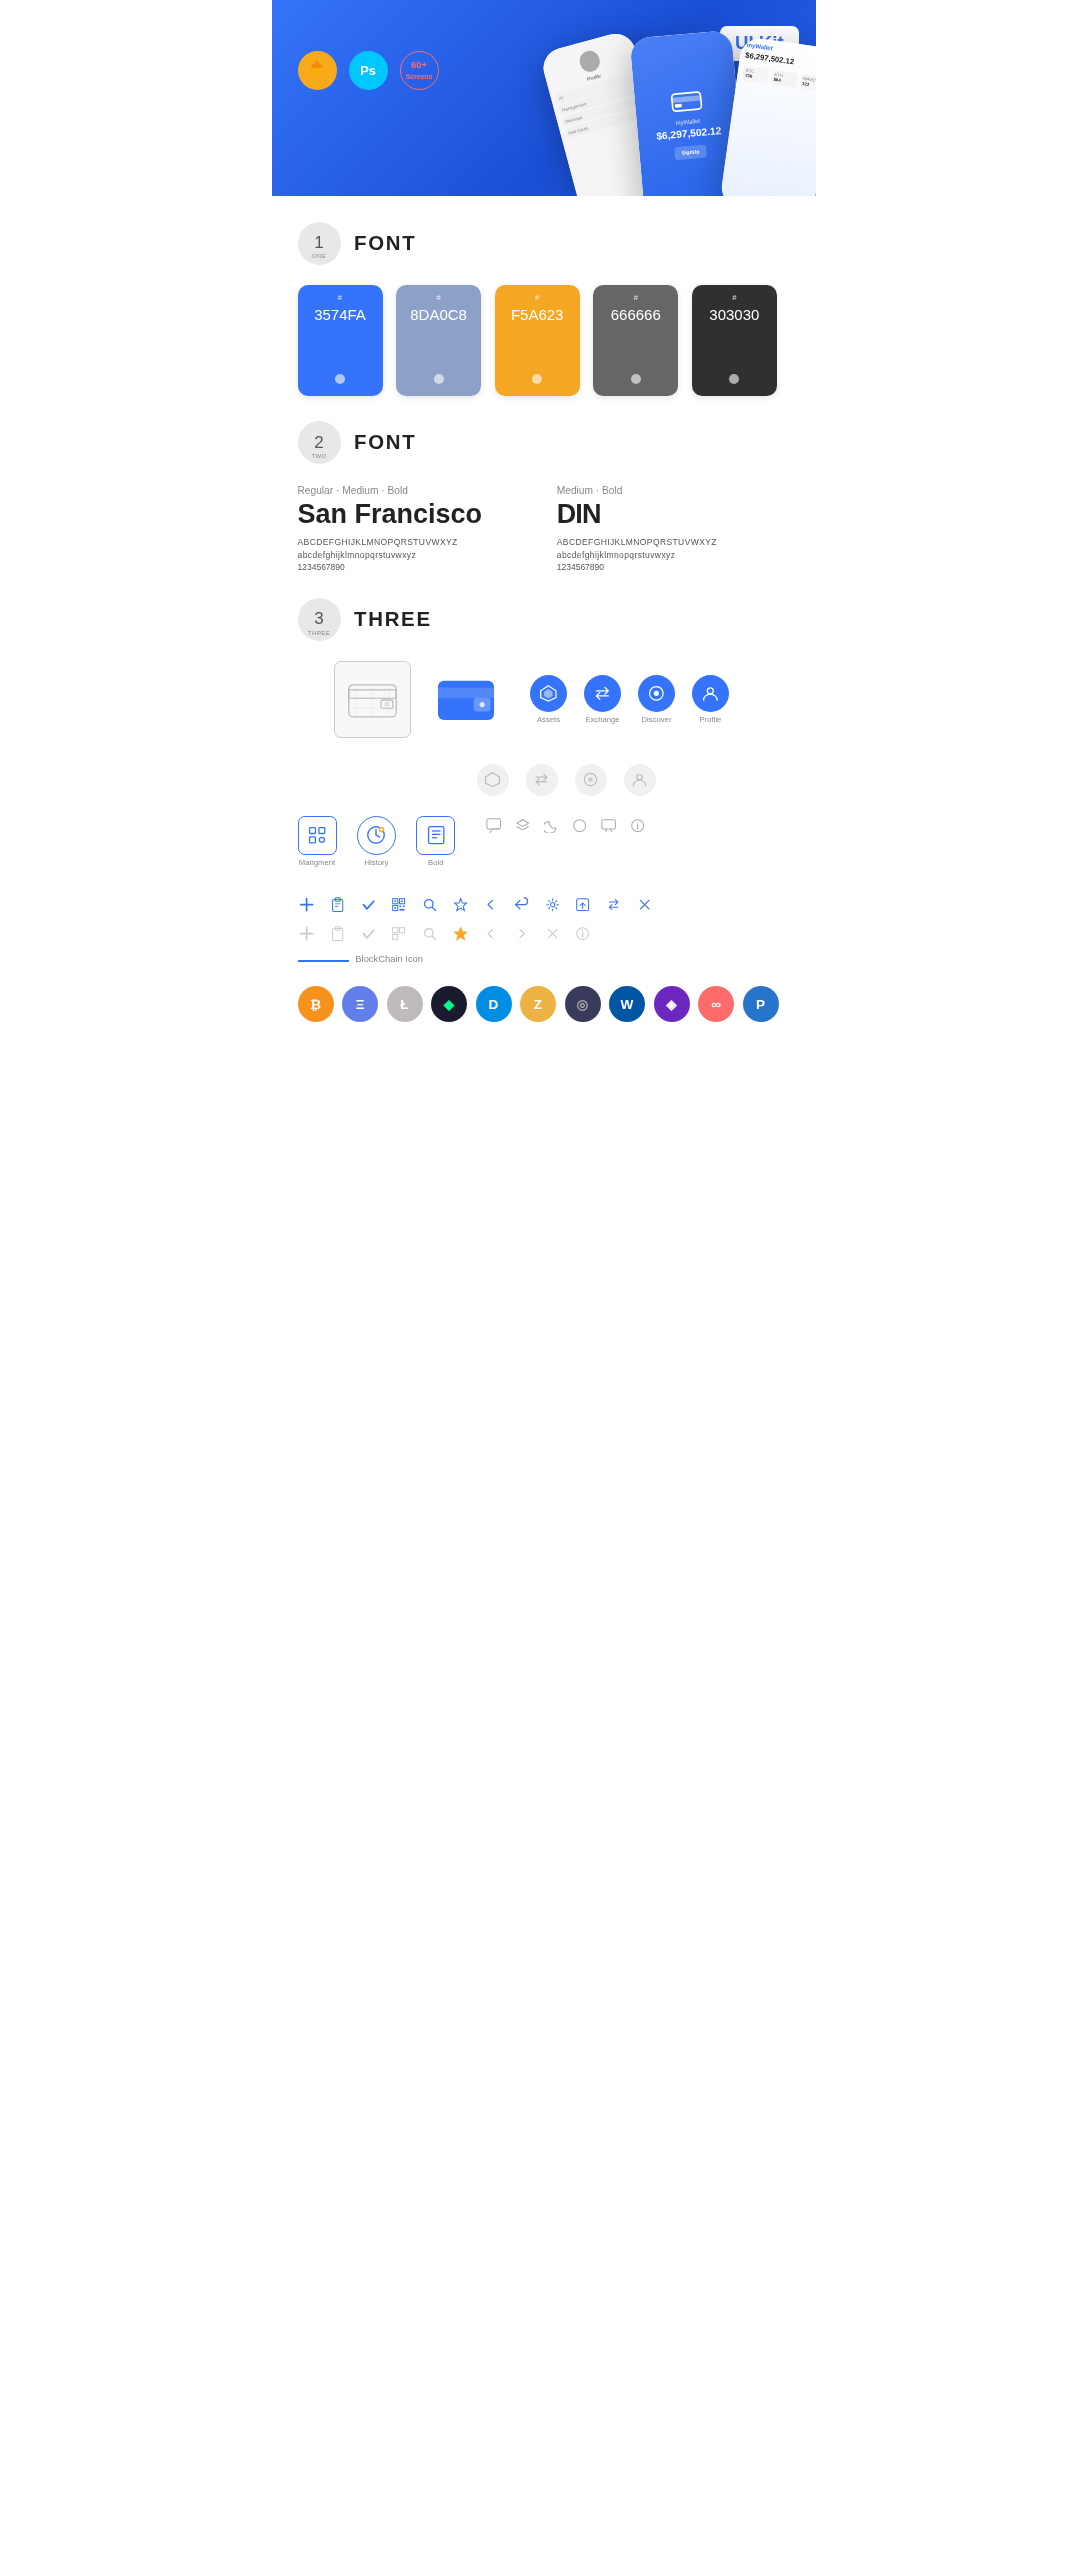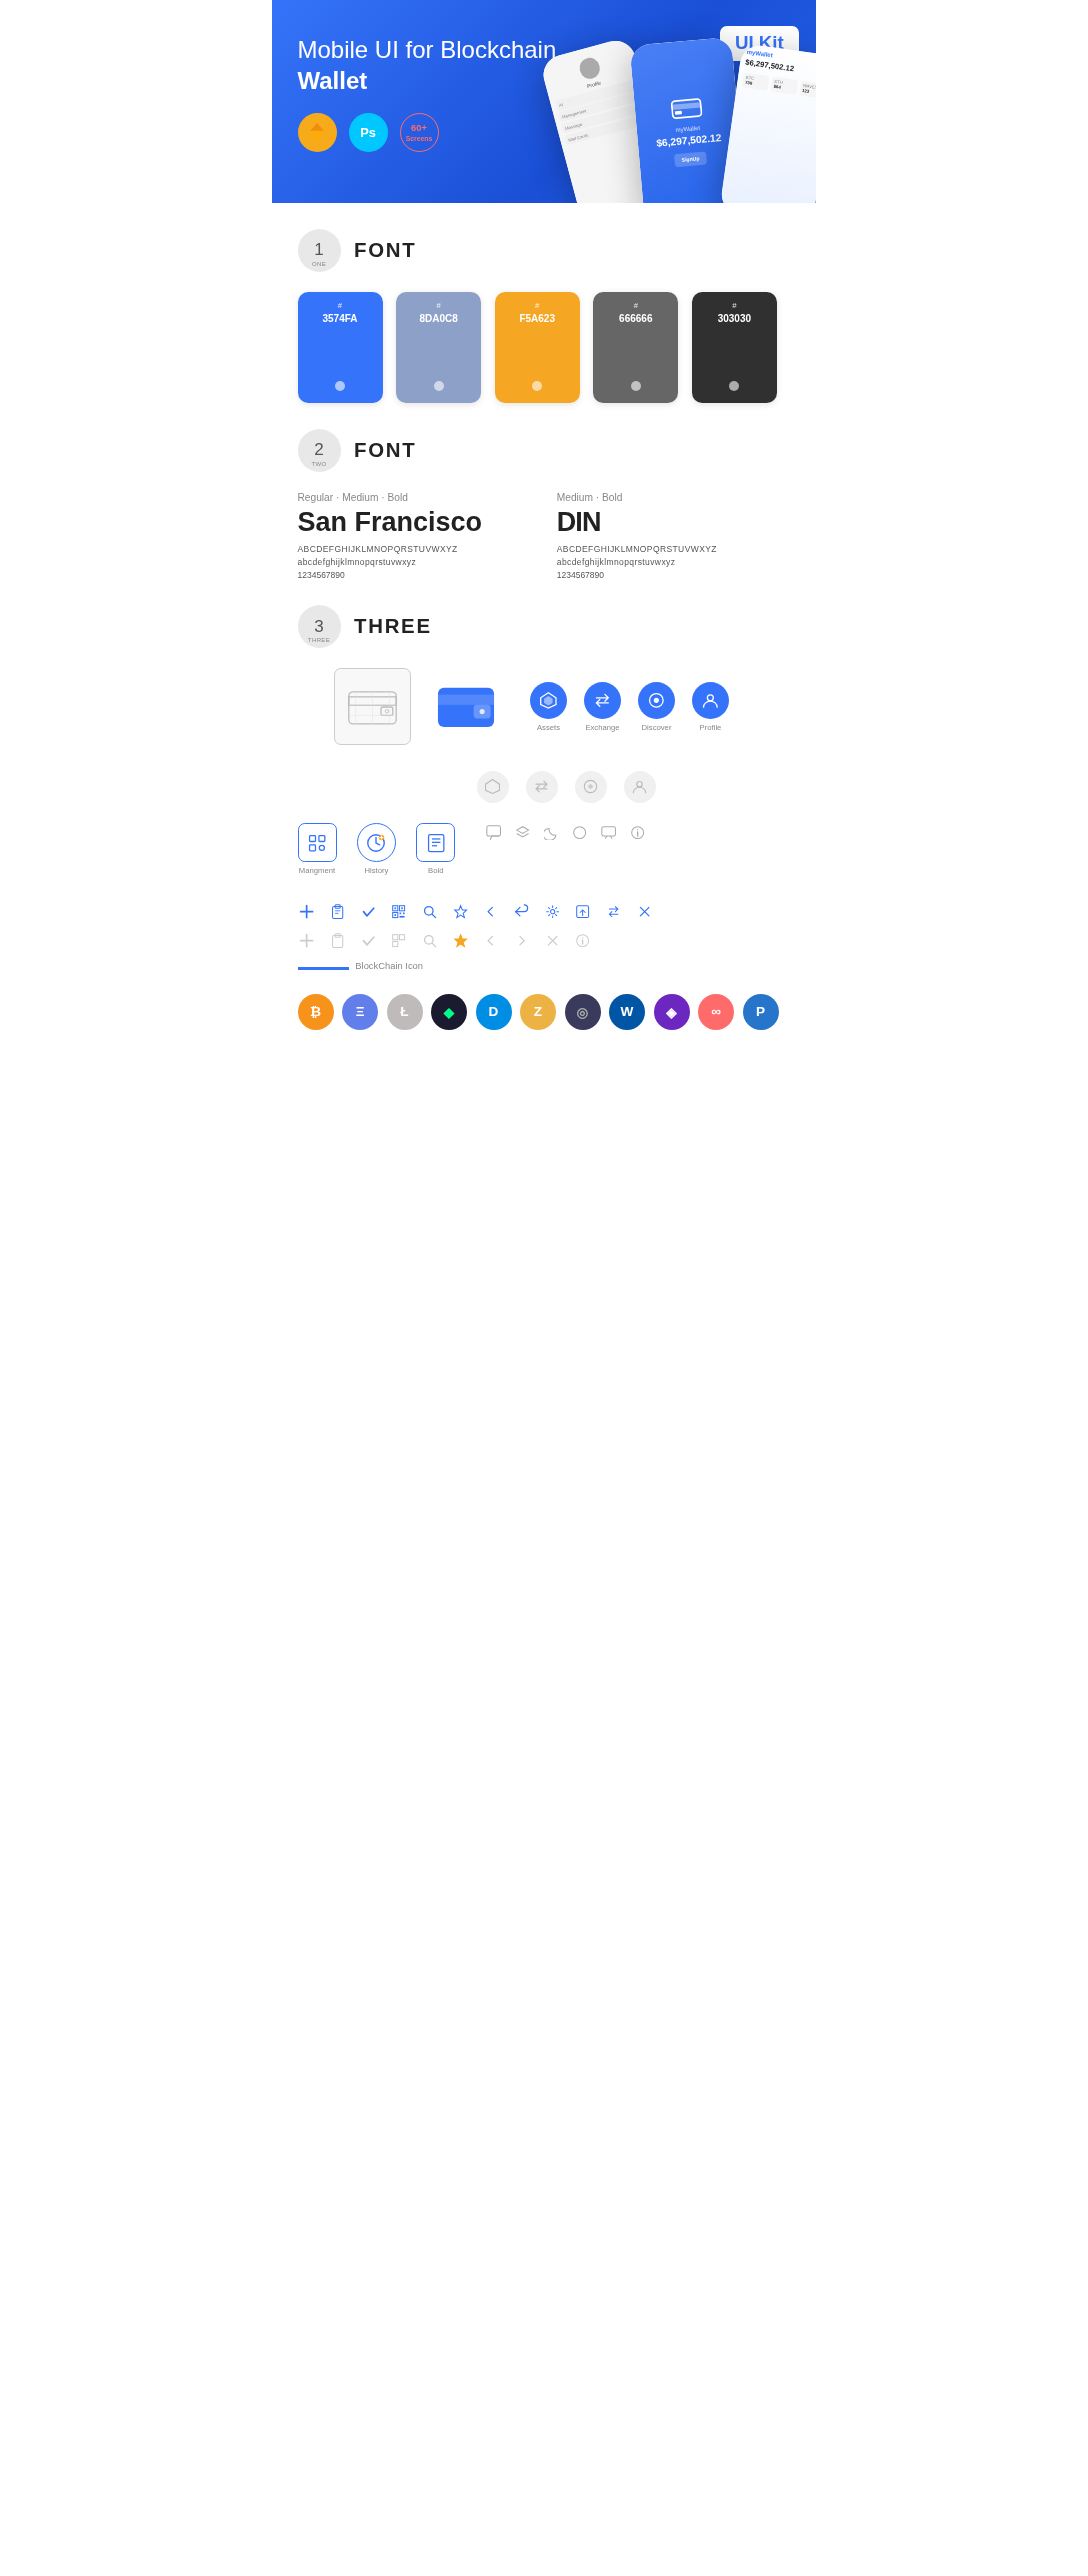--- a/index.html
+++ b/index.html
@@ -145,22 +145,22 @@
       box-shadow: 0 1.7px 6.8px rgba(0,0,0,0.1);
     }
     .swatch-code {
       font-size: 7.7px;
       color: #fff;
       margin-bottom: 3.4px;
       font-weight: 500;
       opacity: 0.85;
     }
     .swatch-hex {
-      font-size: 10px;
-      font-weight: 700;
+      font-size: 15px;
+      font-weight: 400;
       color: #fff;
     }
     .swatch-dot {
       width: 10.2px;
       height: 10.2px;
       border-radius: 50%;
       background: rgba(255,255,255,0.6);
       position: absolute;
       bottom: 12px;
     }
@@ -276,23 +276,20 @@
       font-size: 12px;
     }
     .util-icon-blue {
       color: #3574FA;
     }
   </style>
 </head>
 <body>
 
 <div class="hero">
-  <h1 class="hero-title">
-    <span>Mobile UI for Blockchain </span><strong>Wallet</strong>
-  </h1>
   <div class="ui-kit-badge">UI Kit</div>
 
   <div class="hero-badges">
     <div class="badge-circle badge-sketch">
       <svg width="22" height="20.4" viewBox="0 0 26 24" fill="none">
           <path d="M13 0L0 9l5 15h16l5-15L13 0z" fill="#F7AB1B"></path>
           <path d="M13 0L5 9h16L13 0z" fill="#EA6C00" opacity=".5"></path>
           <path d="M5 9l8 15V9H5zm16 0h-8v15l8-15z" fill="#FDAD00" opacity=".7"></path>
         </svg>
     </div>

